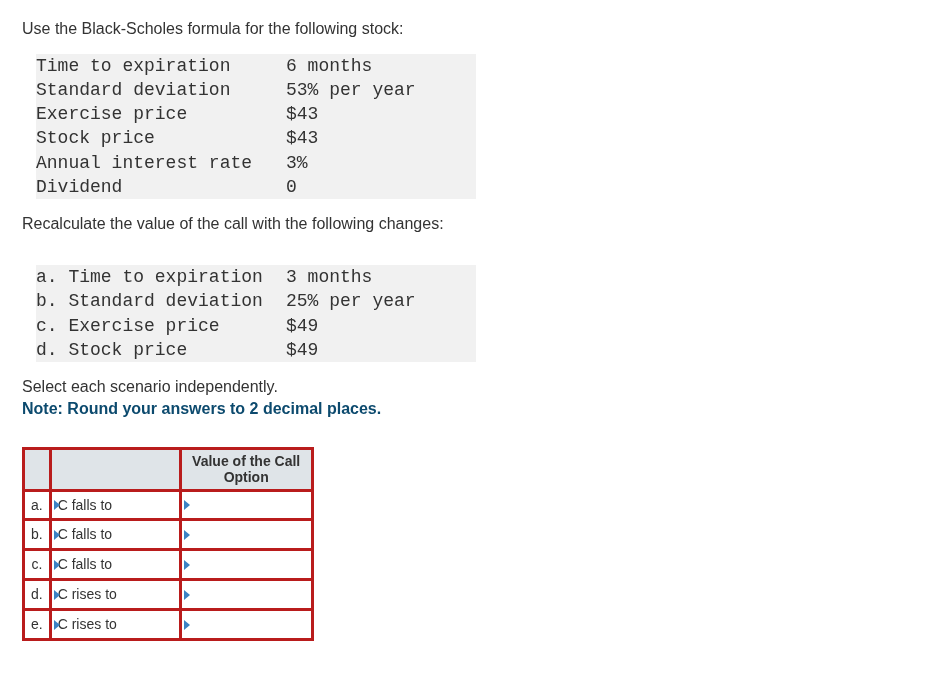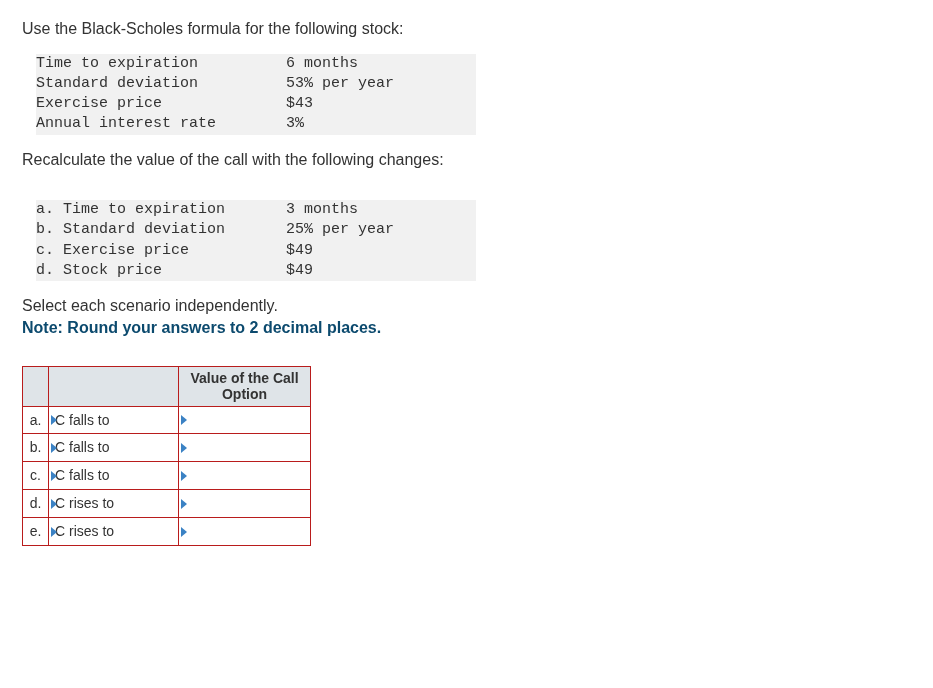--- a/index.html
+++ b/index.html
@@ -9,21 +9,21 @@
     color: #333;
     margin: 0;
     padding: 18px 22px;
     width: 933px;
     background: #fff;
     line-height: 1.35;
   }
   .intro { margin-bottom: 14px; }
   .mono-table {
     font-family: "Courier New", Courier, monospace;
-    font-size: 15px;
+    font-size: 18px;
     border-collapse: collapse;
     margin: 4px 0 14px 14px;
   }
   .mono-table td { padding: 0; }
   .mono-table td.lbl {
     width: 250px;
     background: #f1f1f1;
   }
   .mono-table td.val {
     width: 190px;
@@ -34,21 +34,21 @@
   .plain { margin: 6px 0 30px 0; }
   .note { color: #0c4a6e; font-weight: bold; }
   .instr { margin-top: 6px; margin-bottom: 28px; }
 
   table.answer {
     border-collapse: collapse;
     font-size: 14px;
     margin-top: 6px;
   }
   table.answer th, table.answer td {
-    border: 1px solid #b91c1c;
+    border: 3px solid #b91c1c;
     padding: 4px 6px;
     text-align: left;
     vertical-align: middle;
     height: 26px;
   }
   table.answer th {
     background: #dfe4e8;
     font-weight: bold;
     text-align: center;
   }
@@ -97,23 +97,33 @@
         <td class="lbl">Standard deviation</td>
         <td class="sep"></td>
         <td class="val">53% per year</td>
       </tr>
   <tr>
         <td class="lbl">Exercise price</td>
         <td class="sep"></td>
         <td class="val">$43</td>
       </tr>
   <tr>
+        <td class="lbl">Stock price</td>
+        <td class="sep"></td>
+        <td class="val">$43</td>
+      </tr>
+  <tr>
         <td class="lbl">Annual interest rate</td>
         <td class="sep"></td>
         <td class="val">3%</td>
+      </tr>
+  <tr>
+        <td class="lbl">Dividend</td>
+        <td class="sep"></td>
+        <td class="val">0</td>
       </tr>
 </tbody>
   </table>
 
 <div class="plain">Recalculate the value of the call with the following changes:</div>
 
 <table class="mono-table">
   <tbody>
       <tr>
         <td class="lbl">a. Time to expiration</td>

